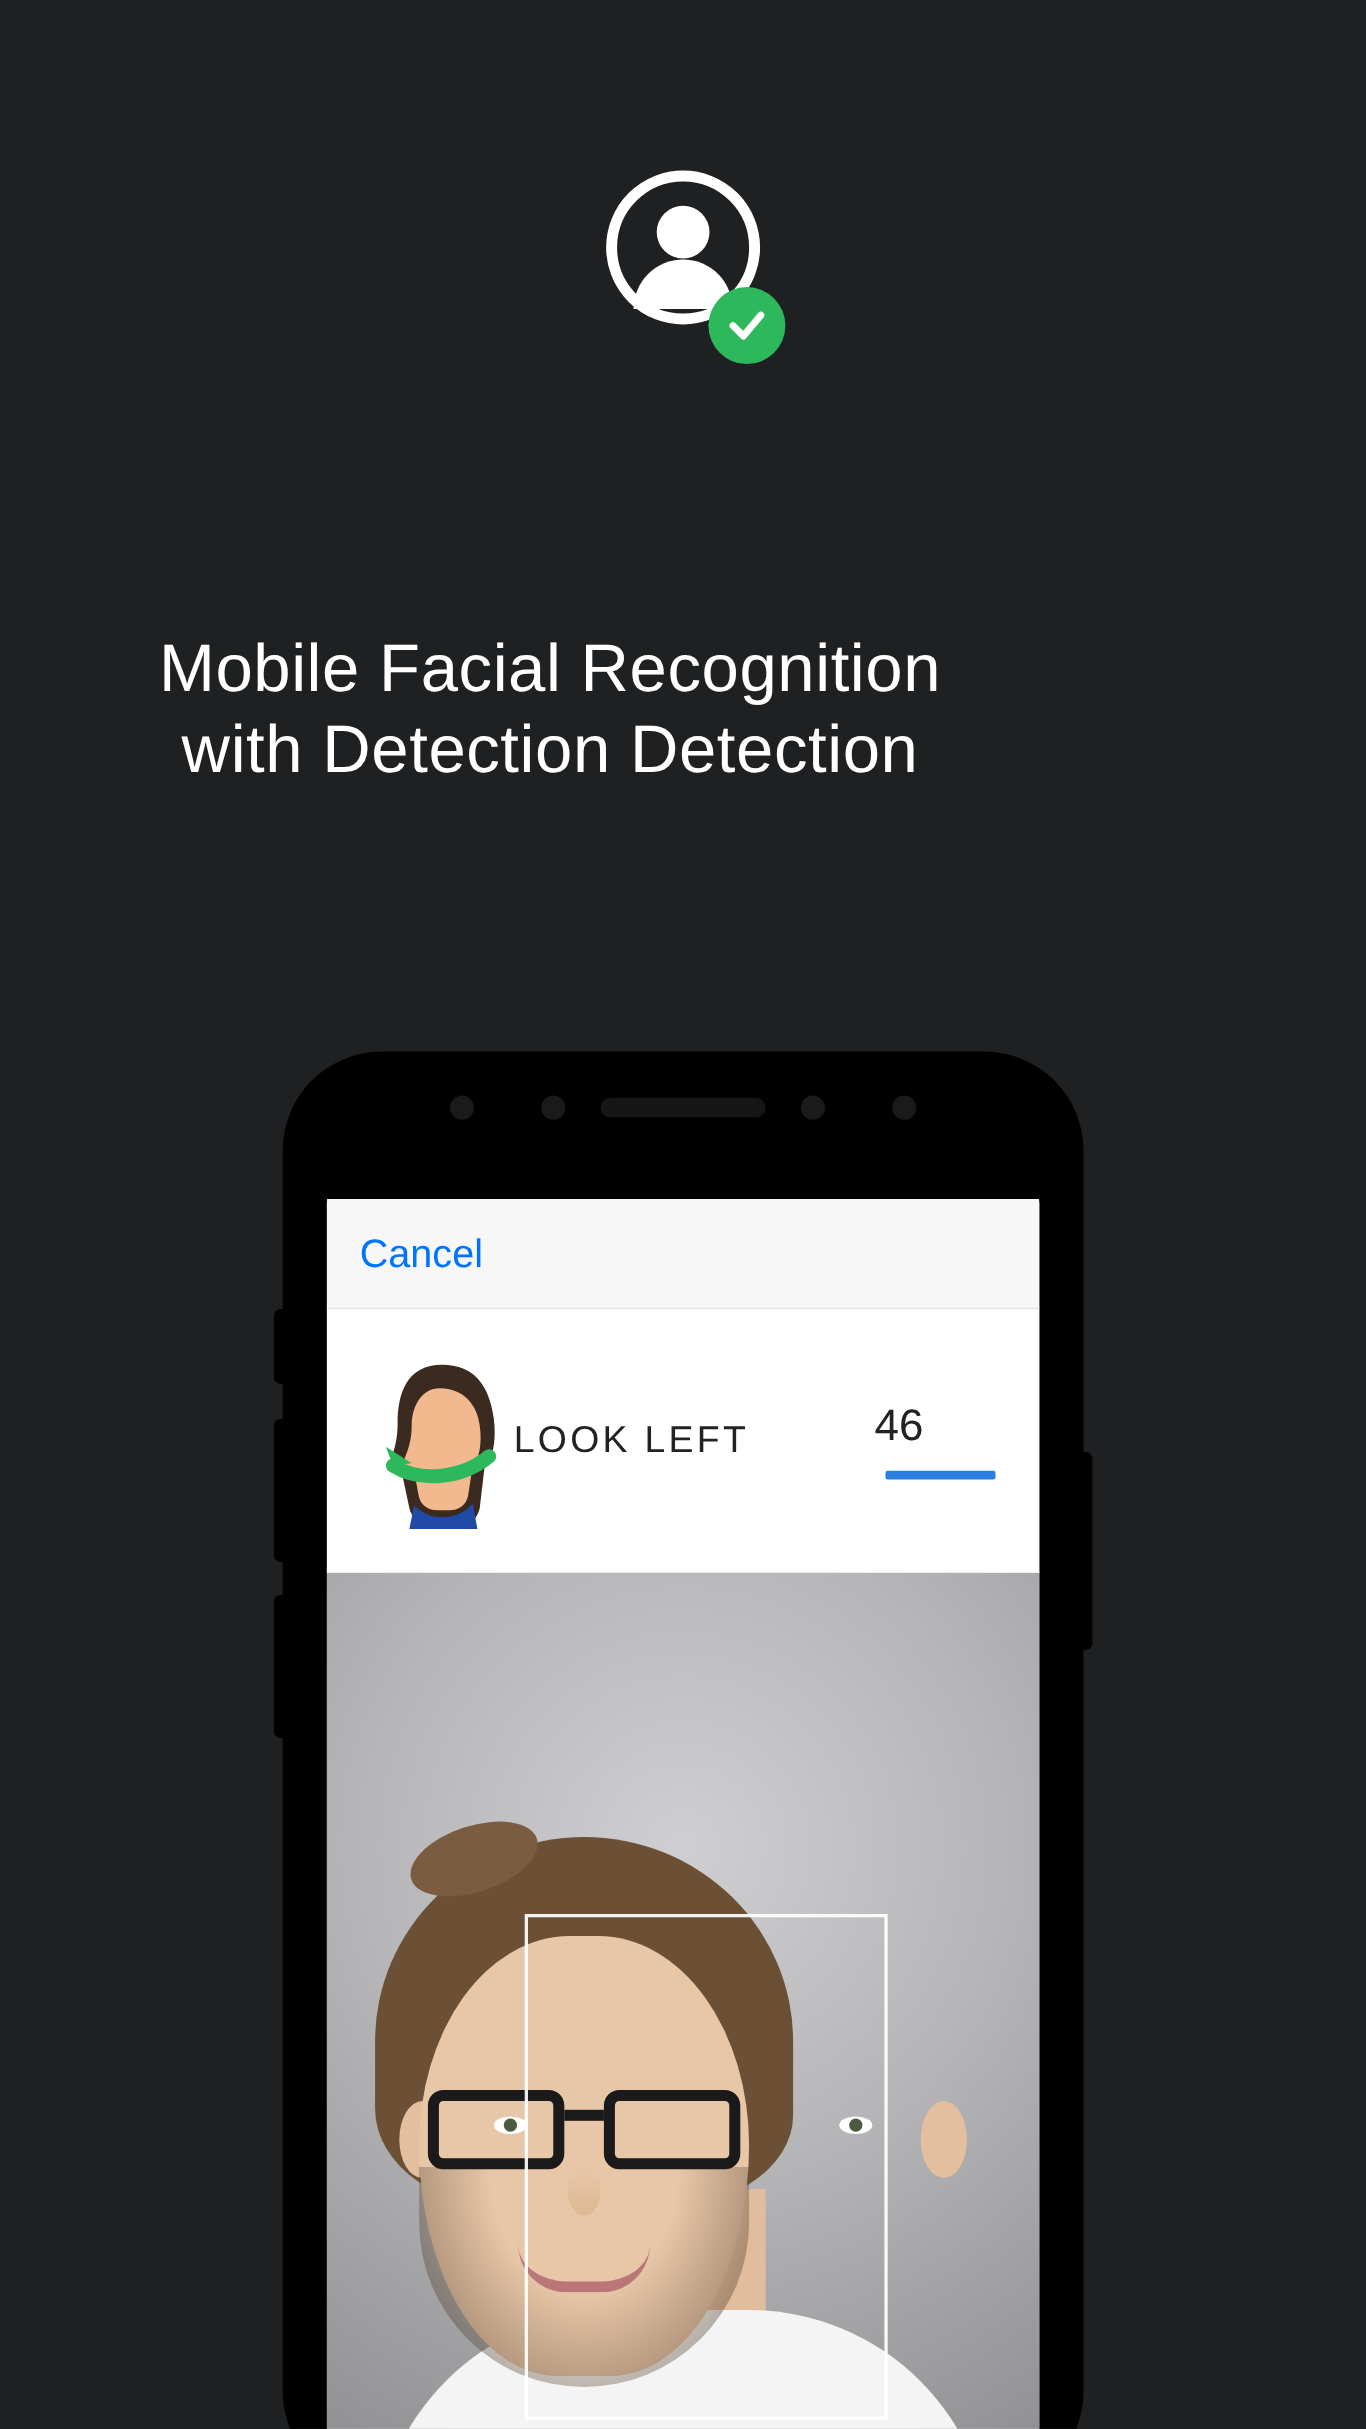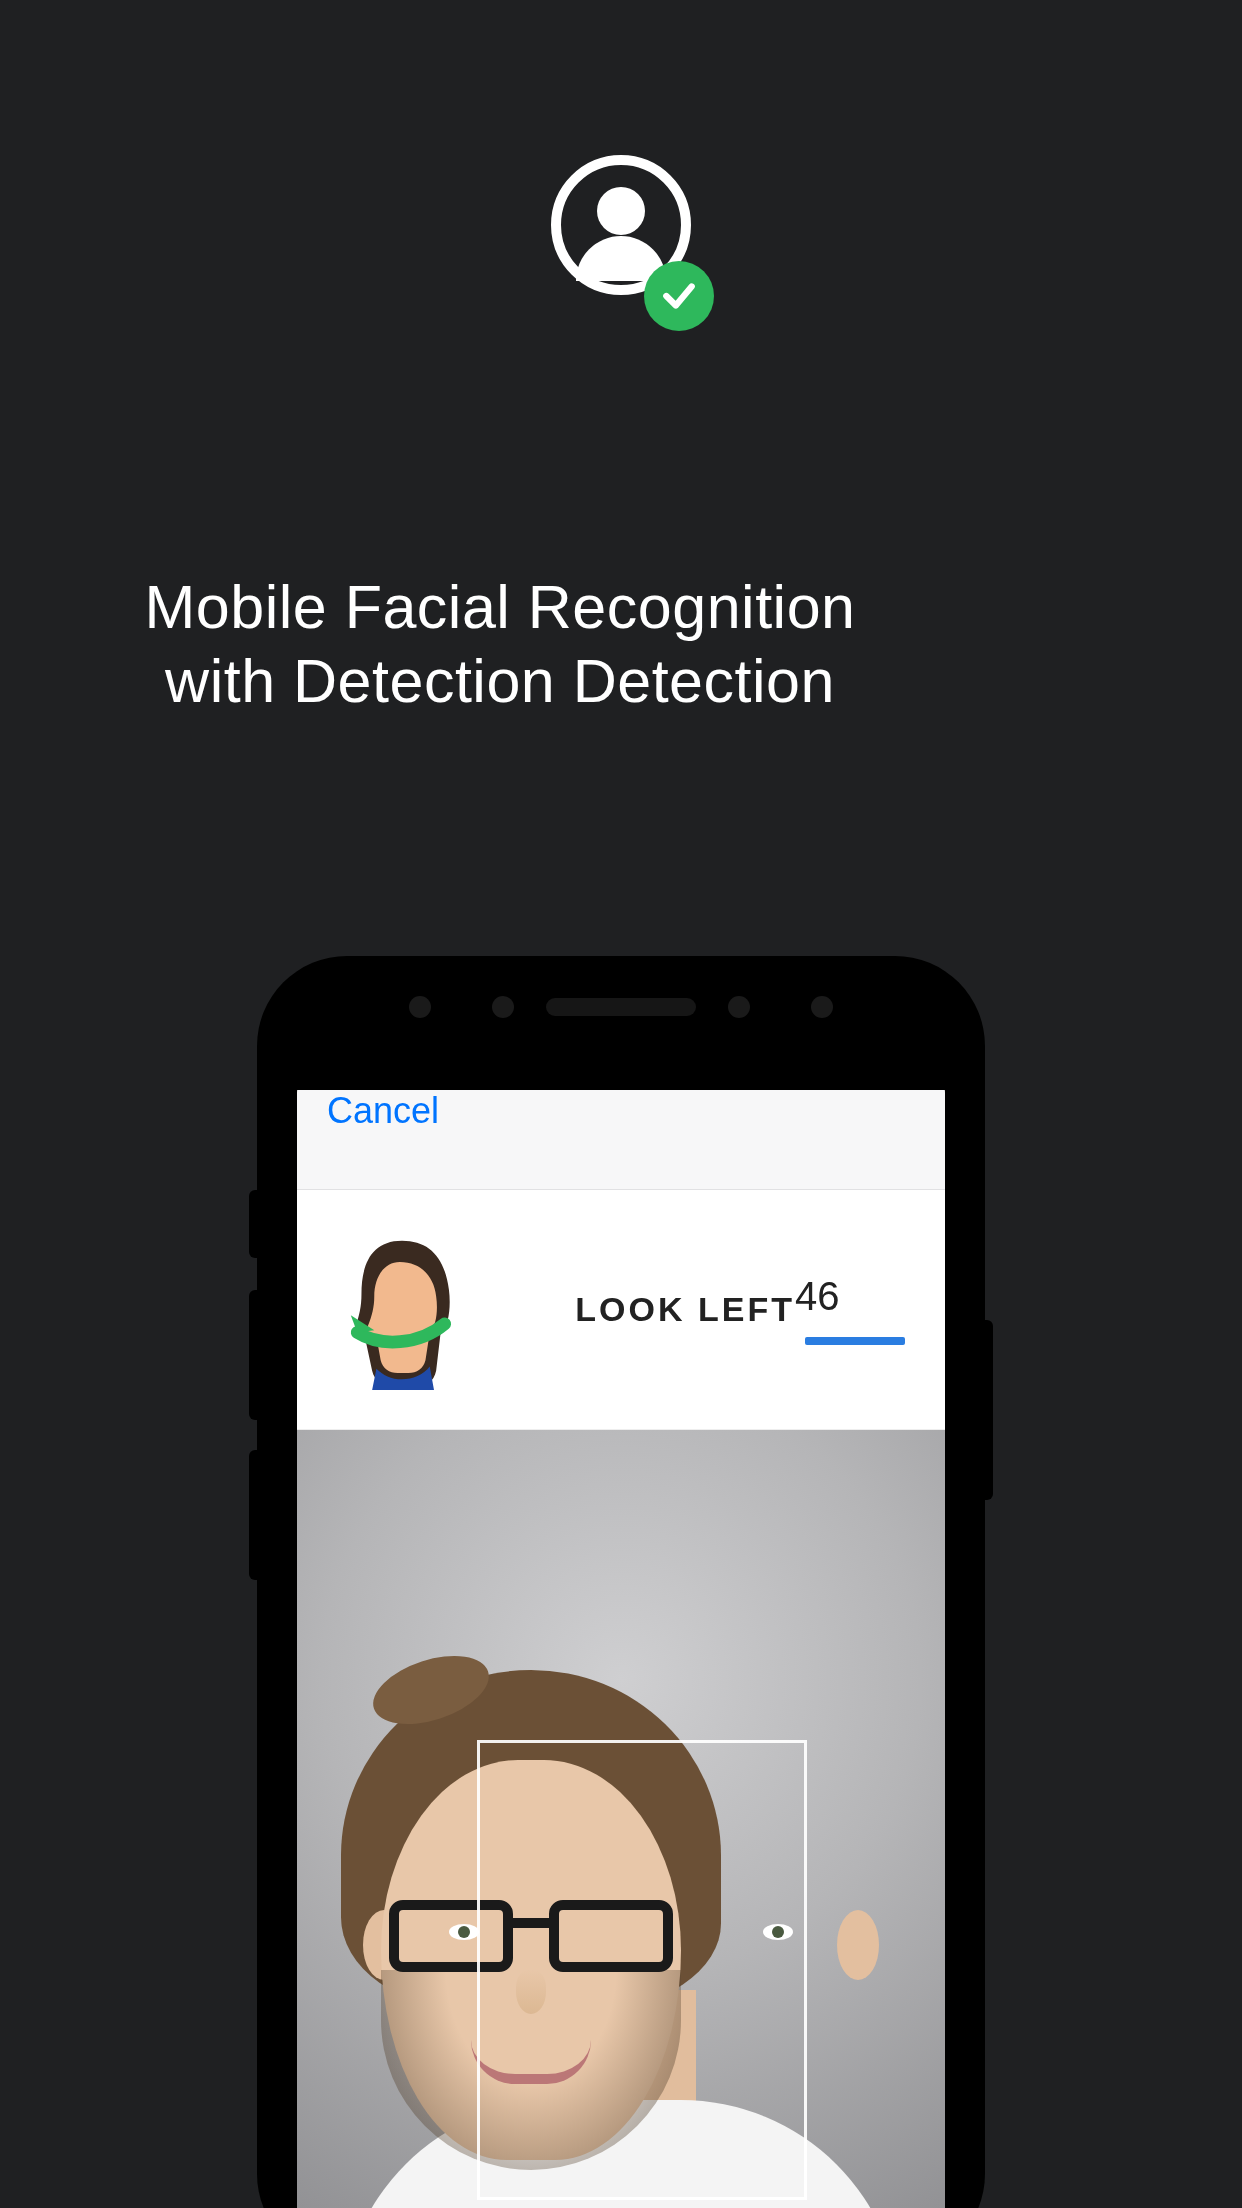--- a/index.html
+++ b/index.html
@@ -69,35 +69,35 @@
   .screen {
     position:absolute; top:120px; left:36px; right:36px; bottom:0;
     background:#000; border-top-left-radius:14px; border-top-right-radius:14px;
     overflow:hidden;
   }
 
   
   .app { position:absolute; top:10px; left:0; right:0; bottom:0; background:#fff; }
   .app-header {
     height:100px; background:#f7f7f8; border-bottom:1px solid #e1e1e3;
-    display:flex; align-items:flex-start; padding:0 30px;
+    display:flex; align-items:center; padding:0 30px;
   }
   .cancel-btn {
     color:#0074ff; font-size:36px; background:none; border:none; cursor:pointer;
   }
 
   .instruction-bar {
     height:240px; background:#fff; border-bottom:1px solid #eee;
     display:flex; align-items:center; padding:0 30px 0 40px;
   }
   .instruction-icon { width:130px; height:160px; position:relative; flex:0 0 130px; }
 
   .instruction-label {
-    flex:1; text-align:right; font-size:34px; letter-spacing:3px;
-    color:#222; font-weight:700;
+    flex:1; text-align:left; font-size:34px; letter-spacing:3px;
+    color:#222; font-weight:400;
   }
 
   .countdown-wrap { width:120px; text-align:left; }
   .countdown {
     font-size:40px; color:#222; font-weight:400; padding-bottom:18px;
   }
   .countdown-underline {
     height:8px; background:#2a7de1; border-radius:2px; width:100px; margin:0 auto;
   }
 

